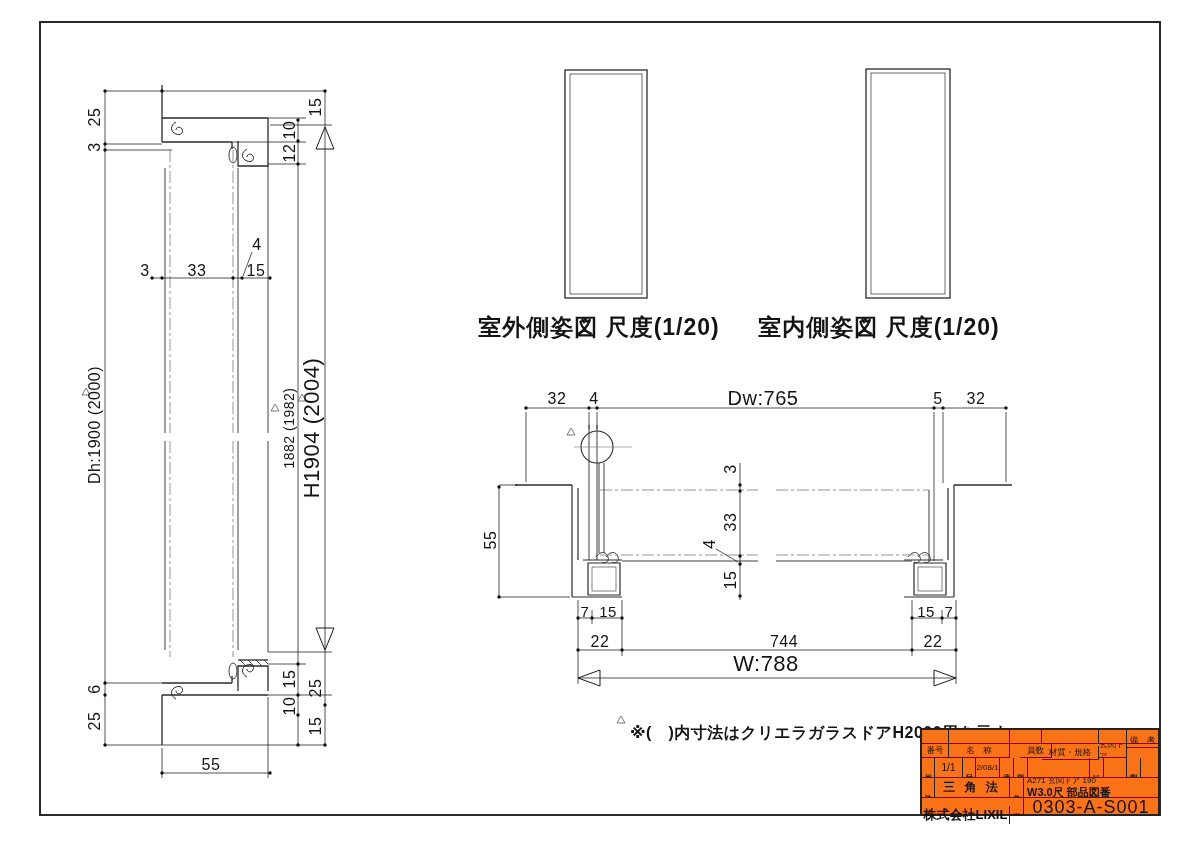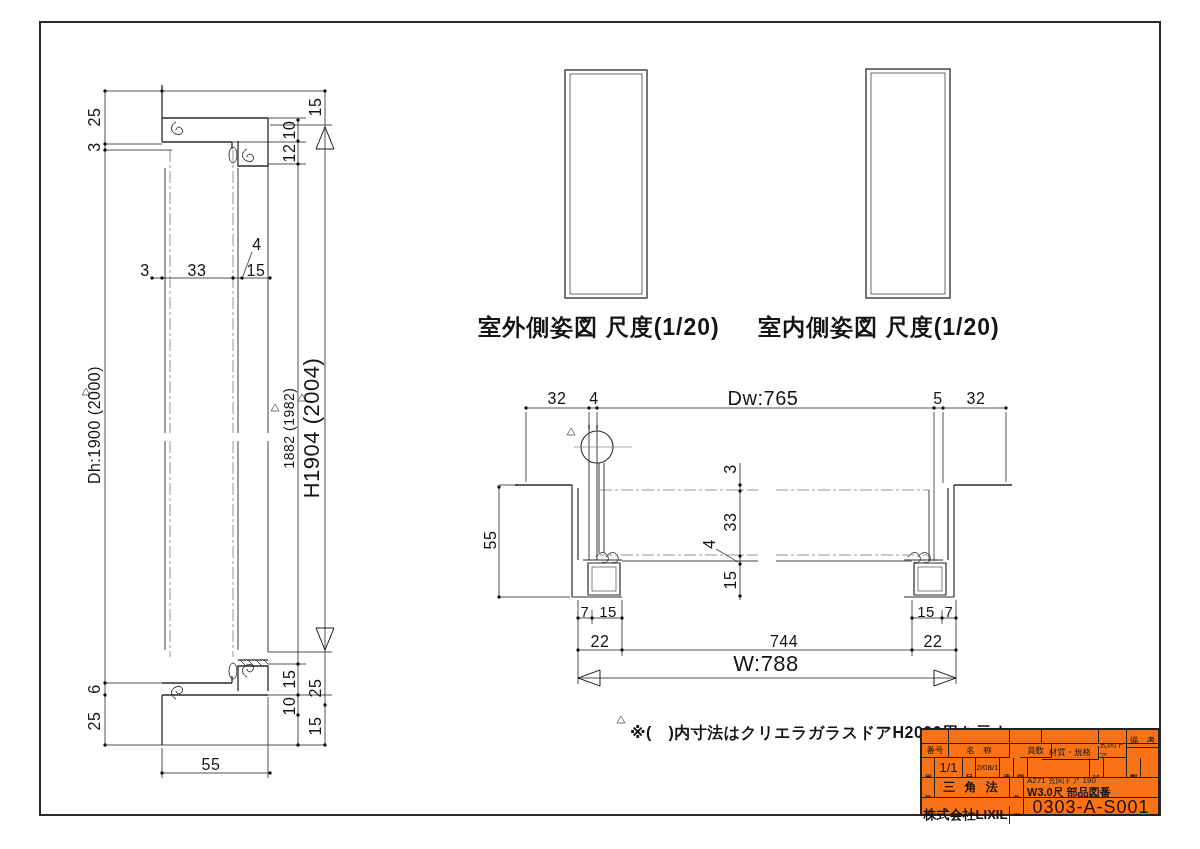--- a/index.html
+++ b/index.html
@@ -17,21 +17,21 @@
   .tb-cell{position:absolute;box-sizing:border-box;border-right:1px solid #222;border-bottom:1px solid #222;
            display:flex;align-items:center;justify-content:center;overflow:hidden;color:#111;}
   .tb-plain{font-size:8.5px;}
   .tb-vlabel{writing-mode:vertical-rl;text-orientation:upright;font-size:7.5px;line-height:1;letter-spacing:0;}
   .tb-prod{flex-direction:column;align-items:flex-start;justify-content:center;padding-left:3px;}
   .tb-prod .l1{font-size:8px;line-height:1.1;}
   .tb-prod .l2{font-size:11px;font-weight:bold;line-height:1.1;}
   .tb-company{font-size:13px;font-weight:bold;letter-spacing:0;}
   .tb-dwgno{font-size:18px;letter-spacing:1px;}
   .tb-mid{font-size:12px;font-weight:bold;letter-spacing:3px;}
-  .tb-sm{font-size:13px;}
+  .tb-sm{font-size:10px;}
   .tb-xs{font-size:8px;}
 </style>
 </head>
 <body>
 
 <div id="sheet">
 
   <svg id="linework" width="1200" height="849" viewBox="0 0 1200 849">
 
     <rect x="40" y="22" width="1120" height="793" fill="none" stroke="#2a2a2a" stroke-width="2"></rect>

